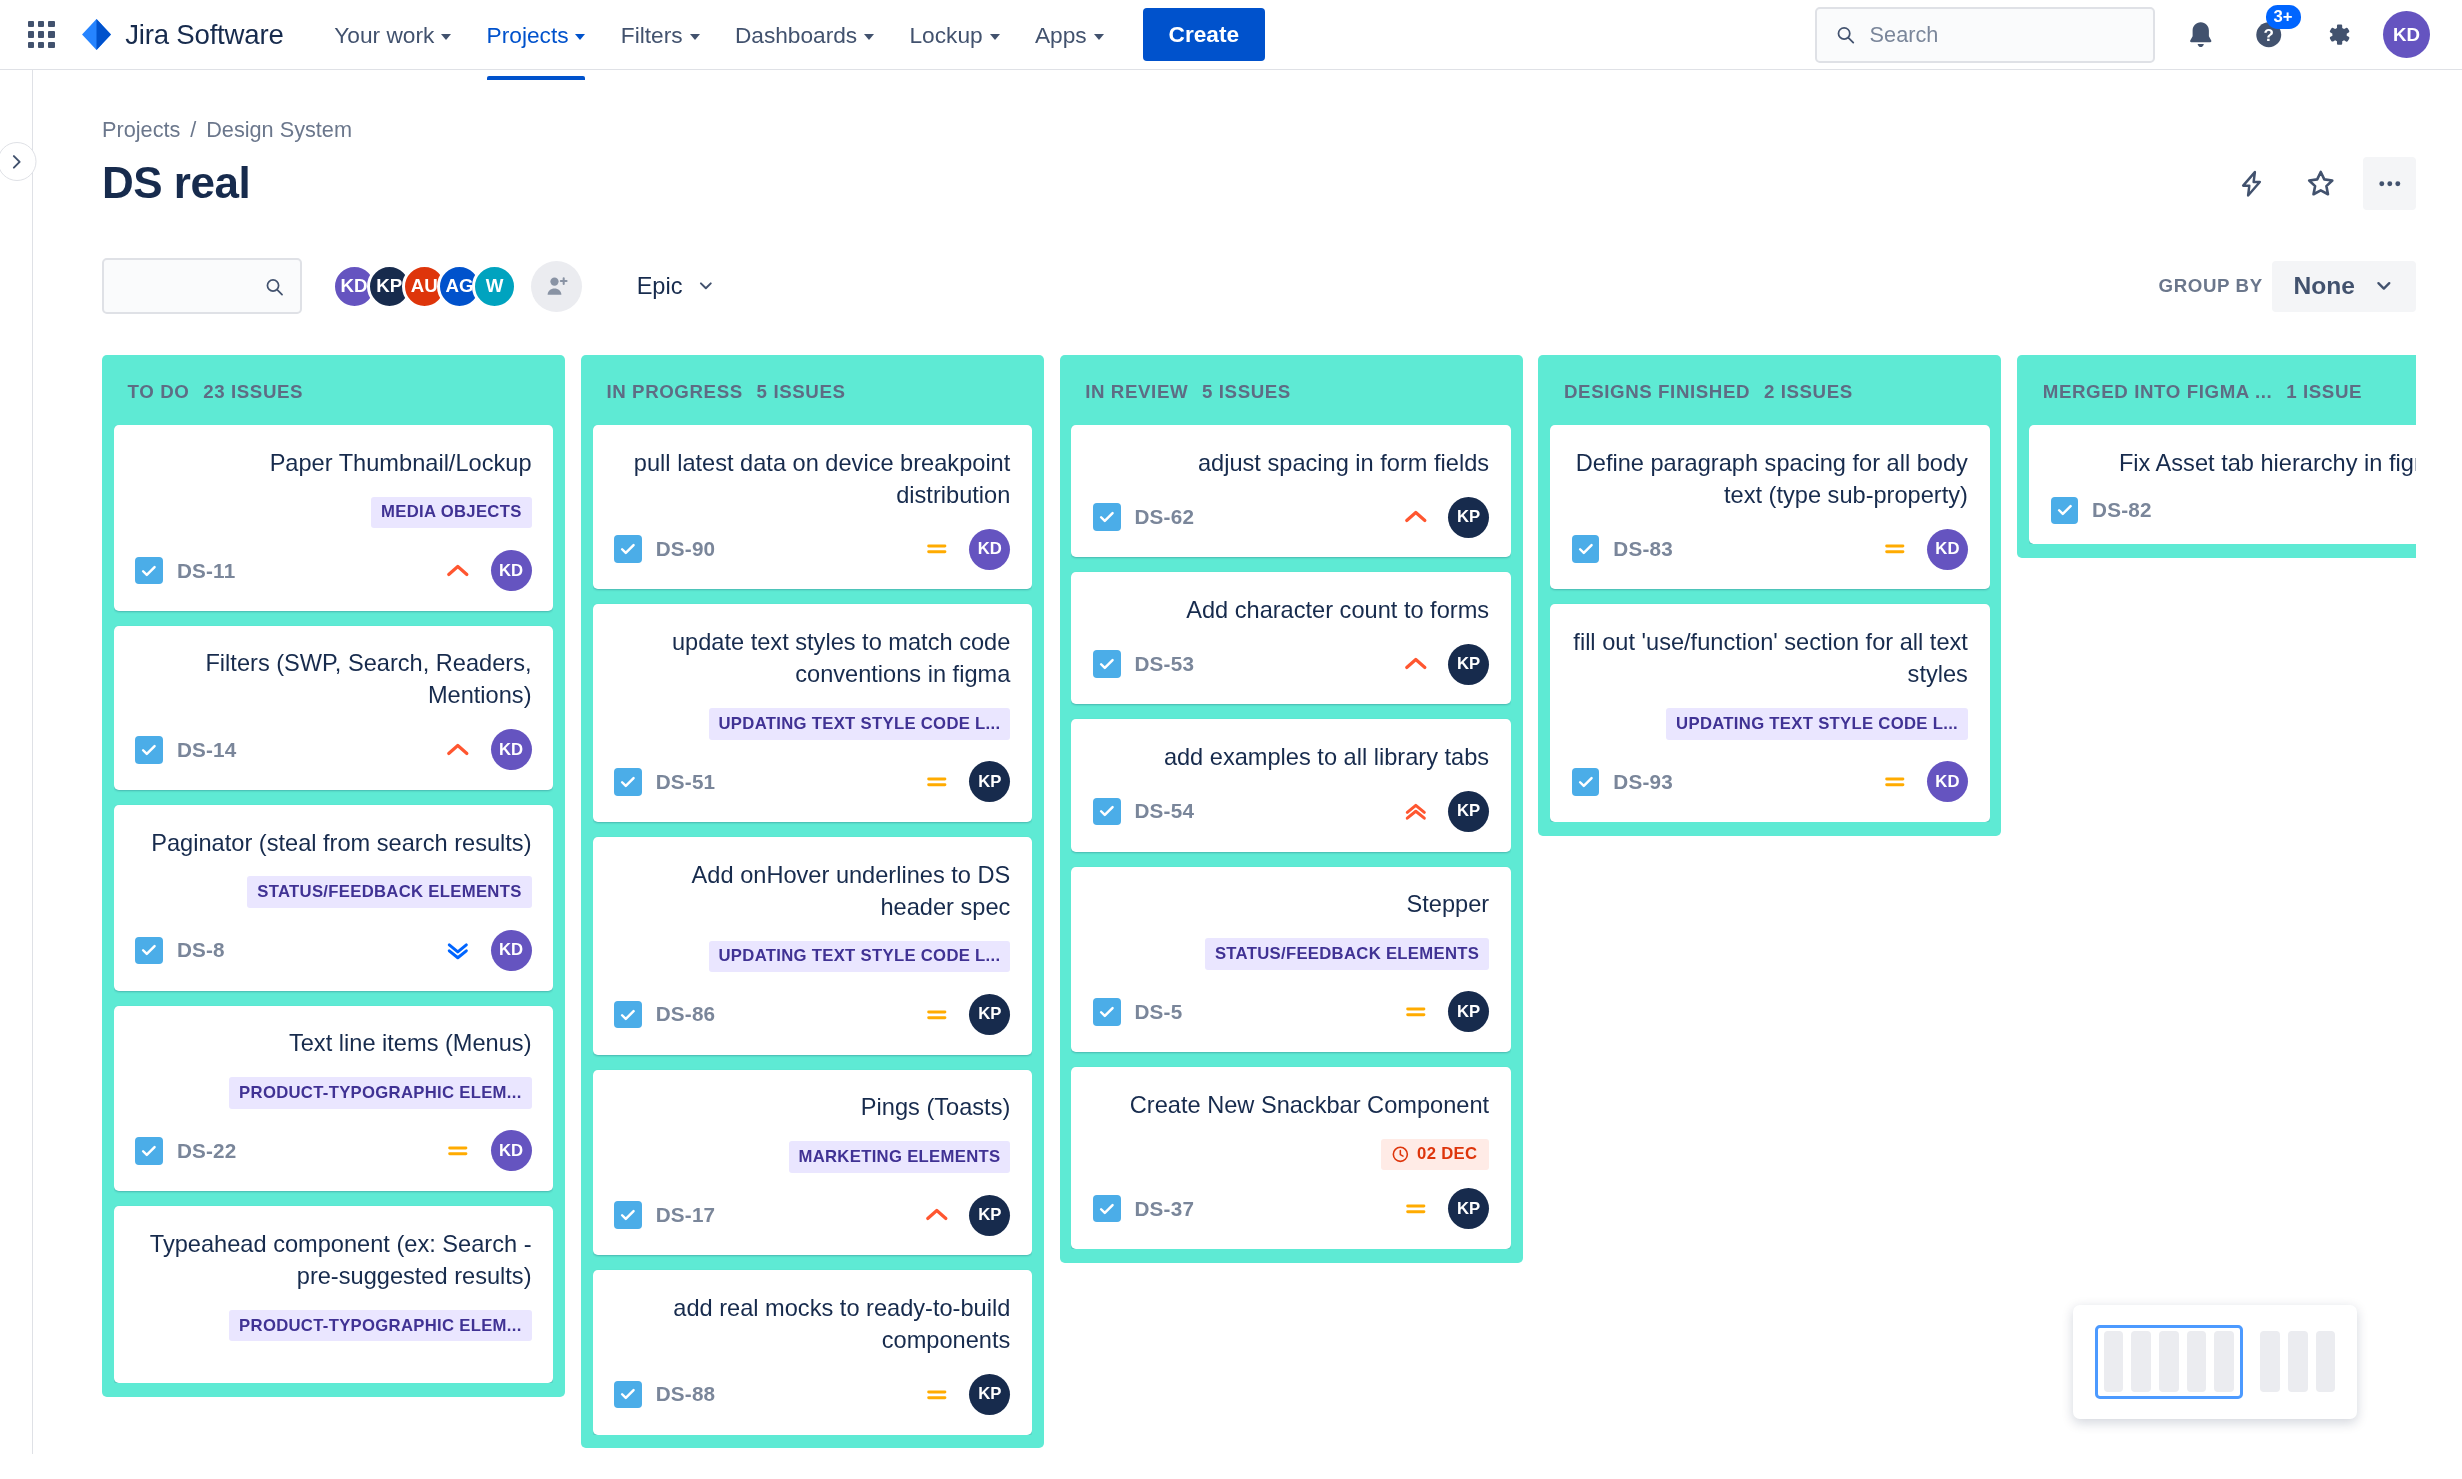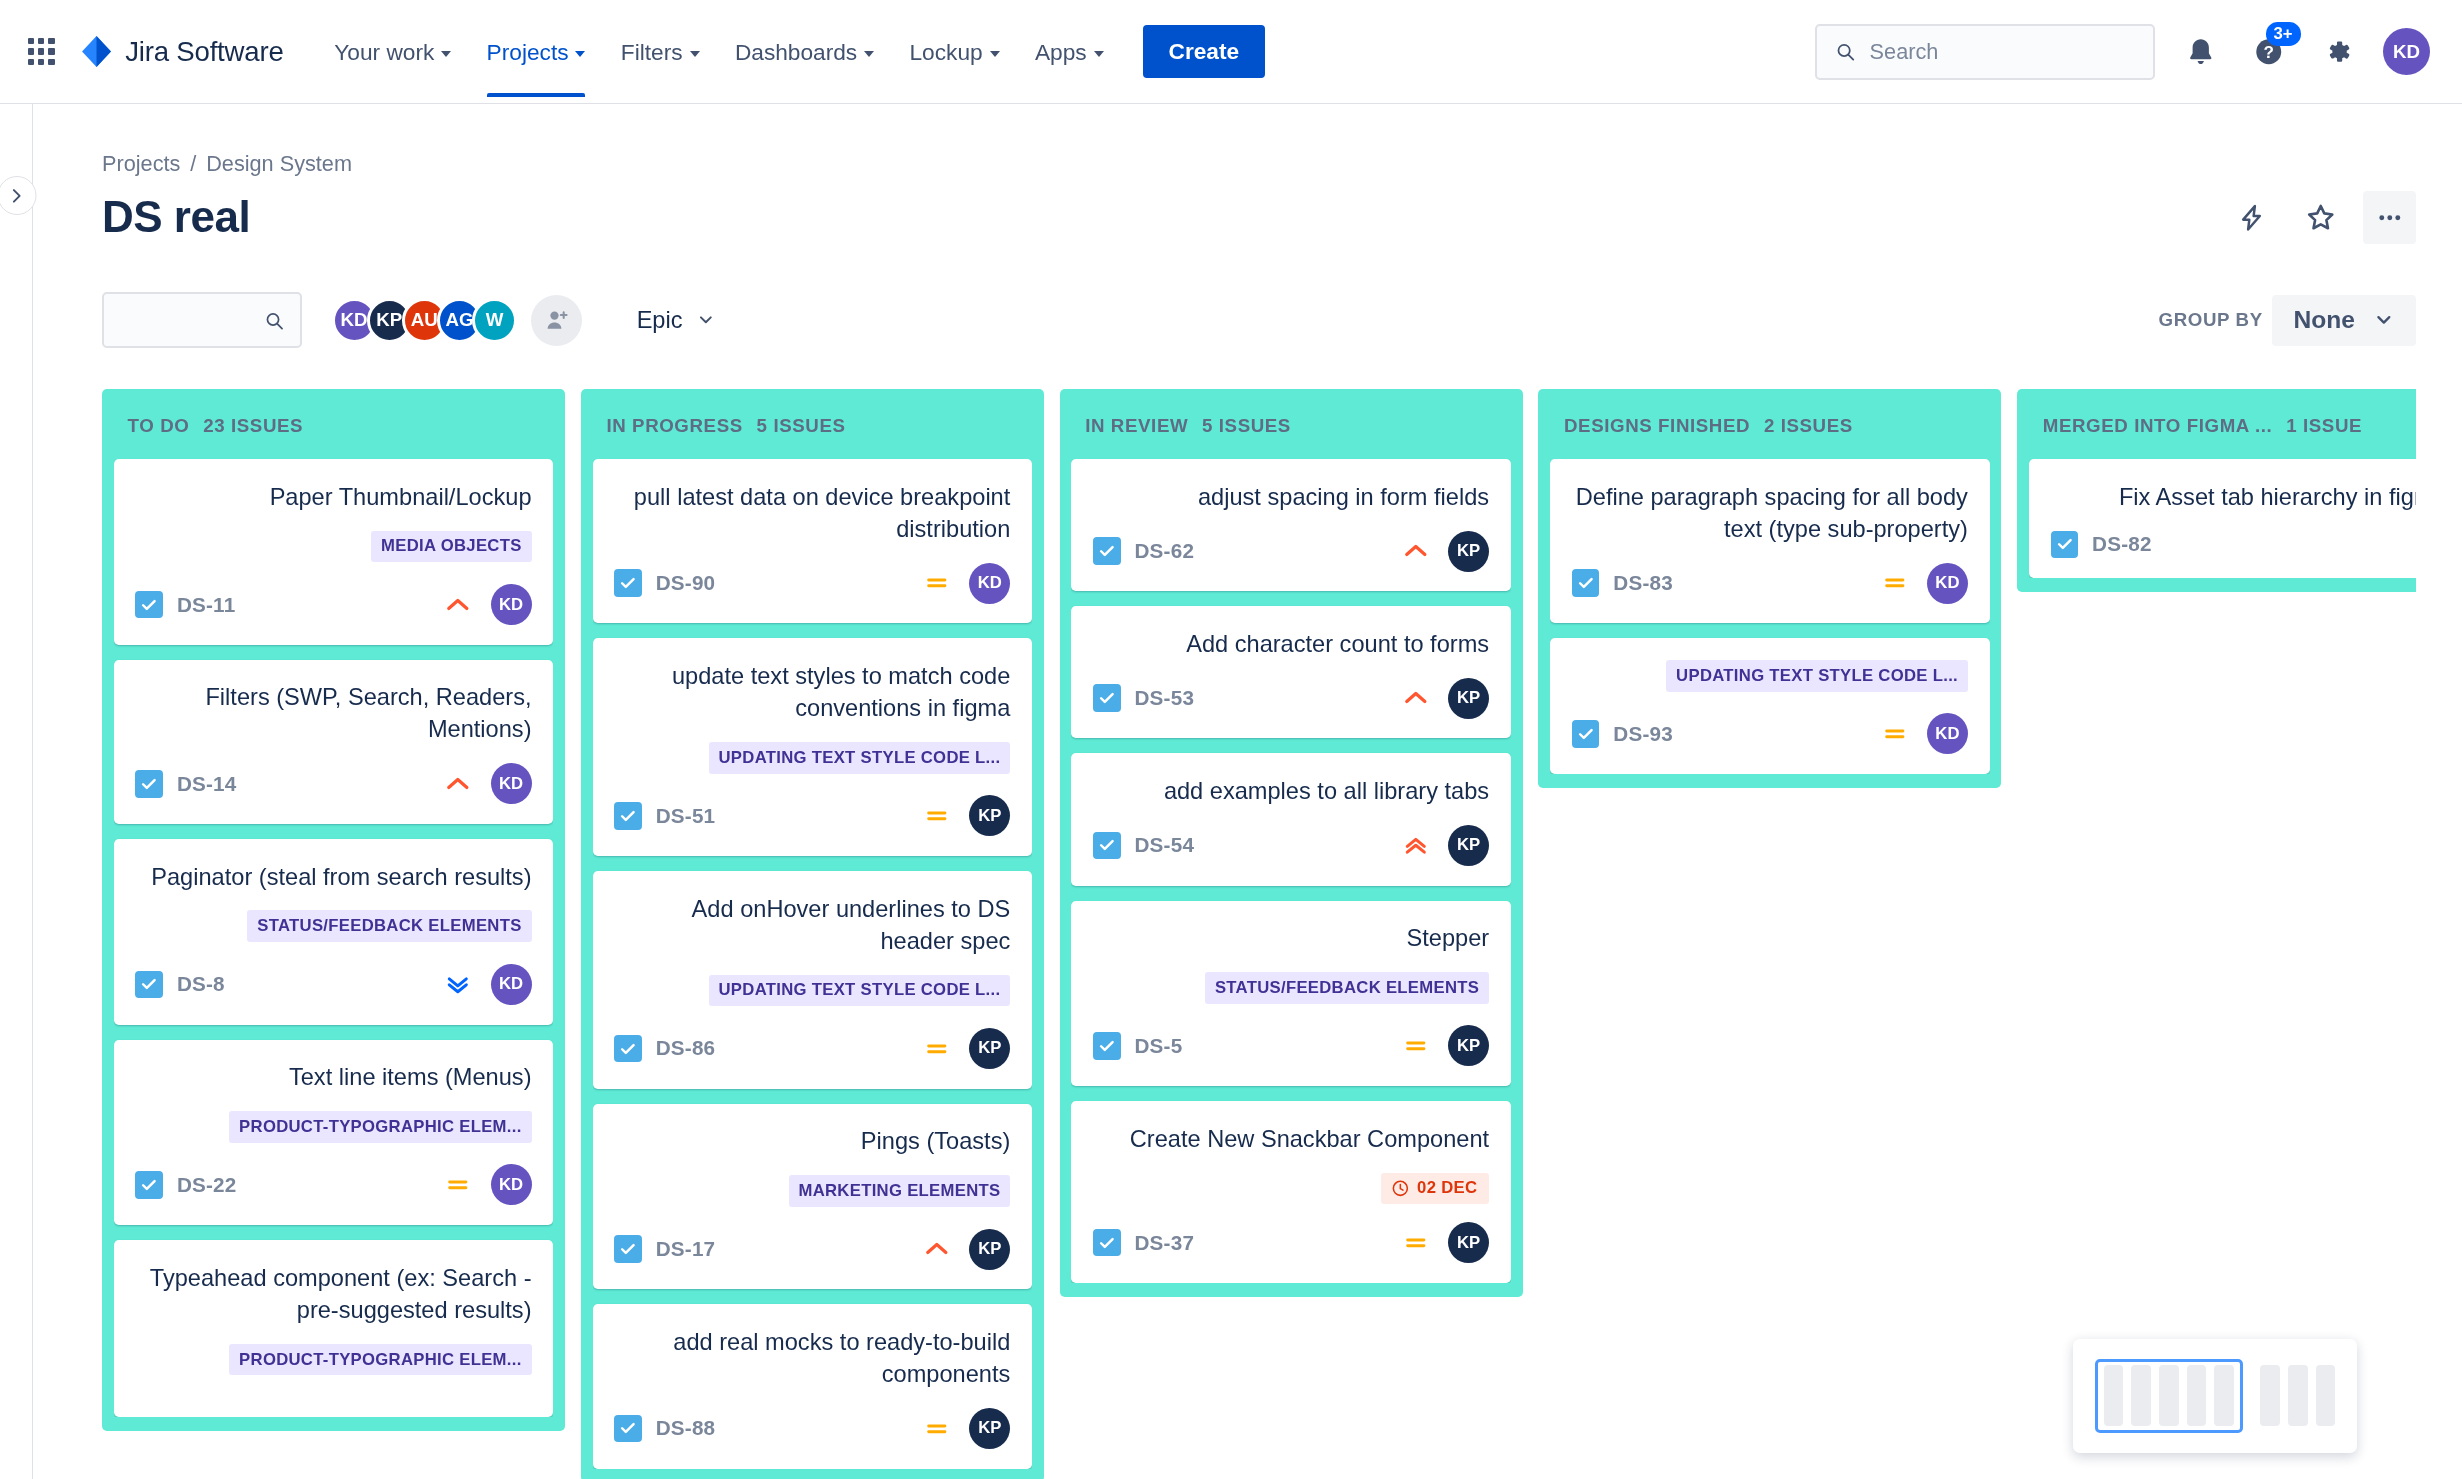--- a/index.html
+++ b/index.html
@@ -6,21 +6,21 @@
   html, body {
     width: 2463px; height: 1480px;
     font-family: "Liberation Sans", sans-serif;
     background: #ffffff;
     overflow: hidden;
     color: #172B4D;
   }
 
   
   .topnav {
-    height: 104px;
+    height: 70px;
     display: flex;
     align-items: center;
     padding: 0 33px 0 21.7px;
     border-bottom: 1px solid #DFE1E6;
     background: #fff;
     position: relative;
   }
   .app-switcher {
     width: 39px; height: 39px;
     display: grid;
@@ -772,21 +772,21 @@
                   <span class="prio">
                     <svg width="29.6" height="25.6" viewBox="0 0 24 24">
                       <rect x="3" y="8" width="18" height="2.8" rx="1.4" fill="#FFAB00"></rect>
                       <rect x="3" y="13.4" width="18" height="2.8" rx="1.4" fill="#FFAB00"></rect>
                     </svg>
                   </span>
                   <span class="avatar card-avatar" style="background:#6554C0">KD</span>
                 </span>
               </div>
             </div>
-            <div class="card"><div class="epic-tag">UPDATING TEXT STYLE CODE L...</div><div class="card-foot">
+            <div class="card"><div class="card-title">fill out 'use/function' section for all text styles</div><div class="epic-tag">UPDATING TEXT STYLE CODE L...</div><div class="card-foot">
                 <span class="type-check">
                   <svg width="19.7" height="19.7" viewBox="0 0 24 24">
                     <path d="M5 12.5l4.5 4.5L19 7.5" stroke="#ffffff" stroke-width="3" fill="none" stroke-linecap="round" stroke-linejoin="round"></path>
                   </svg>
                 </span>
                 <span class="issue-key">DS-93</span>
                 <span class="card-right">
                   <span class="prio">
                     <svg width="29.6" height="25.6" viewBox="0 0 24 24">
                       <rect x="3" y="8" width="18" height="2.8" rx="1.4" fill="#FFAB00"></rect>

